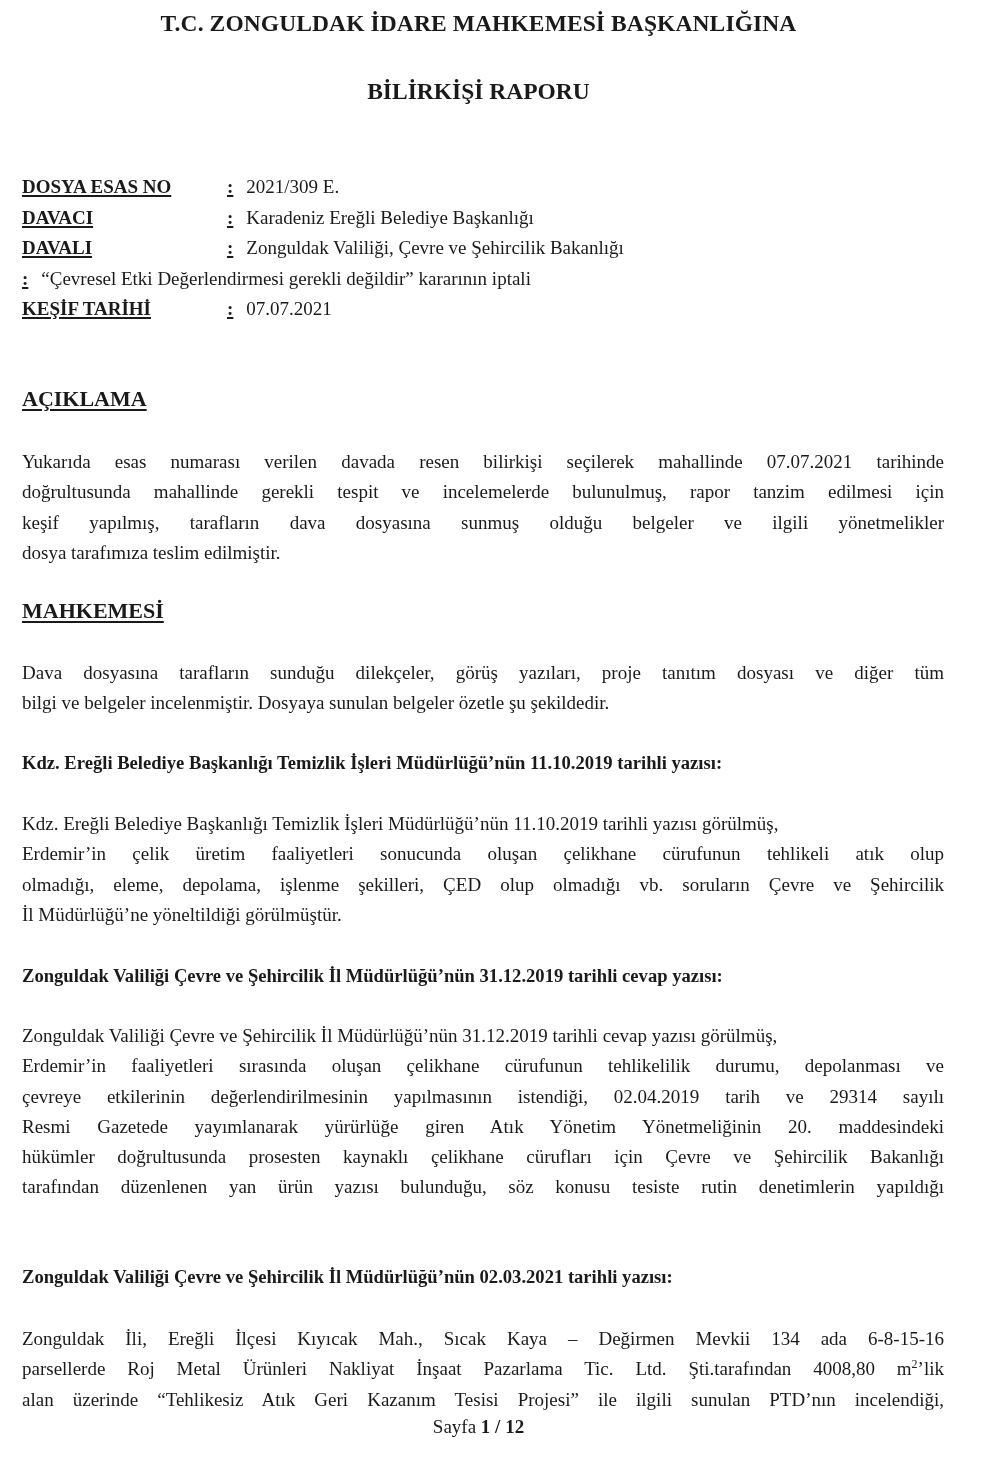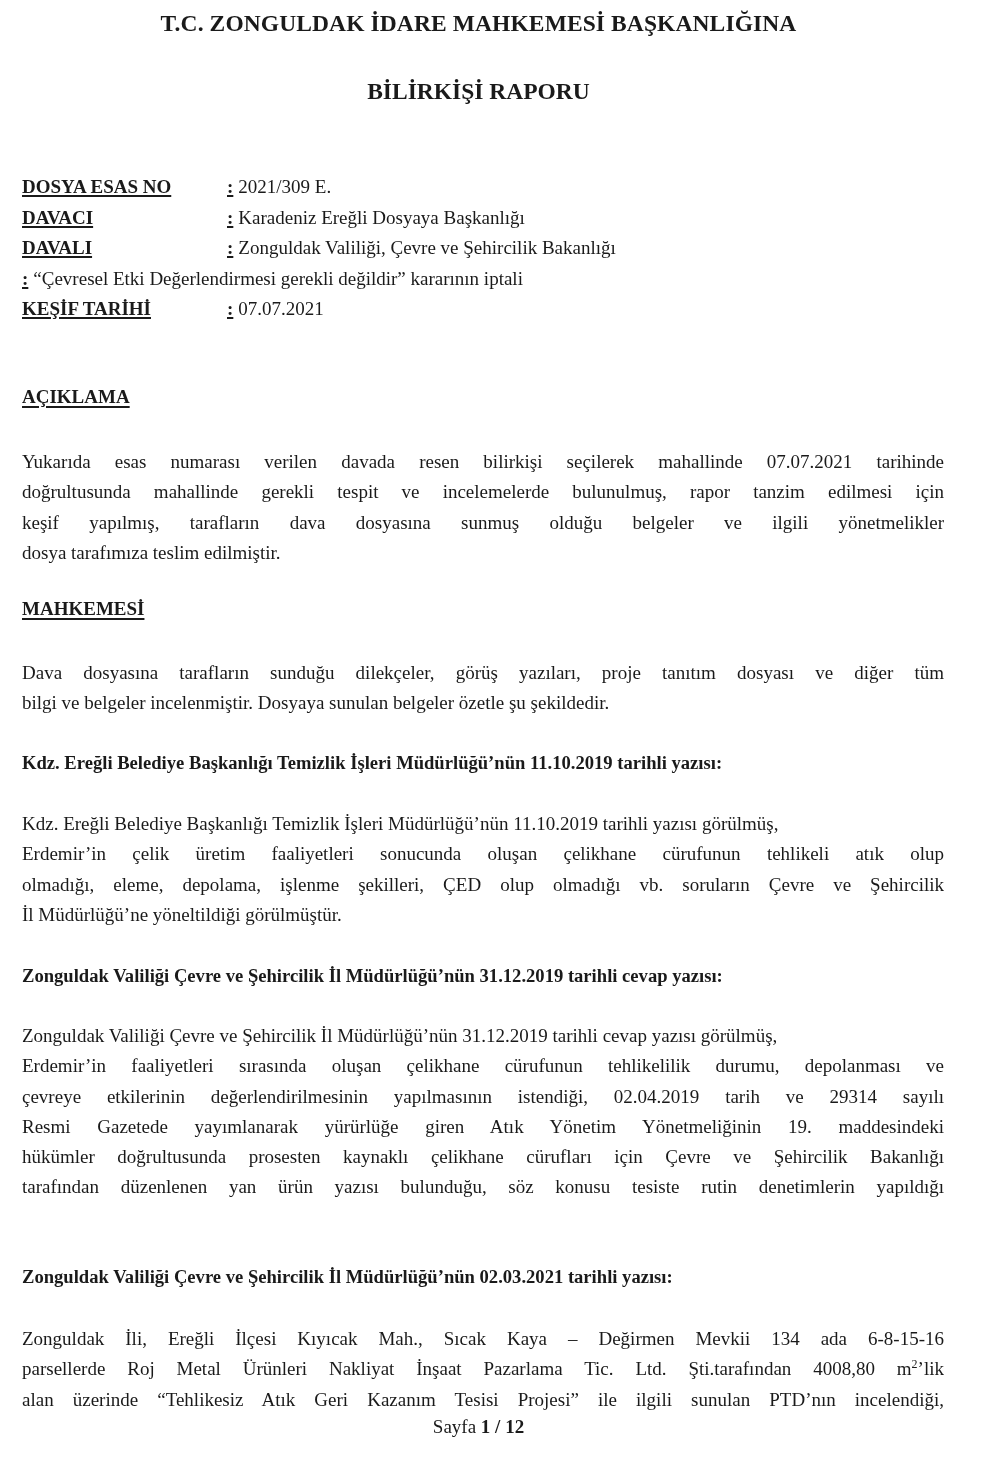--- a/index.html
+++ b/index.html
@@ -19,23 +19,23 @@
     text-align: center; font-weight: bold; font-size: 23.5px;
     margin-left: -22px;
   }
   .meta { position: absolute; top: 173px; left: 0; font-size: 19px; }
   .meta-row { height: 30.5px; line-height: 28px; white-space: nowrap; display: flex; }
   .meta-label {
     display: inline-block; width: 205px; font-weight: bold; text-decoration: underline;
     text-decoration-thickness: 2px; text-underline-offset: 2px;
   }
   .meta-colon { font-weight: bold; text-decoration: underline; text-decoration-thickness: 2px; text-underline-offset: 2px; margin-right: 5px; }
-  .meta-value { display: inline-block; }
+  .meta-value { display: inline-block; margin-left: 8px; }
   .section-heading {
-    position: absolute; left: 0; font-weight: bold; font-size: 19px;
+    position: absolute; left: 0; font-weight: bold; font-size: 22px;
     text-decoration: underline; text-decoration-thickness: 2px; text-underline-offset: 3px;
   }
   .subheading {
     position: absolute; left: 0; font-weight: bold; font-size: 18.6px; white-space: nowrap;
   }
   .para {
     position: absolute; left: 0; width: 922px;
     font-size: 19px; line-height: 30.3px; text-align: justify;
   }
   .para span.line { display: block; text-align: justify; text-align-last: justify; white-space: nowrap; }
@@ -57,21 +57,21 @@
 
   <div class="meta">
     <div class="meta-row">
       <span class="meta-label">DOSYA ESAS NO</span>
       <span class="meta-colon">:</span>
       <span class="meta-value">2021/309 E.</span>
     </div>
     <div class="meta-row">
       <span class="meta-label">DAVACI</span>
       <span class="meta-colon">:</span>
-      <span class="meta-value">Karadeniz Ereğli Dosyaya Başkanlığı</span>
+      <span class="meta-value">Karadeniz Ereğli Belediye Başkanlığı</span>
     </div>
     <div class="meta-row">
       <span class="meta-label">DAVALI</span>
       <span class="meta-colon">:</span>
       <span class="meta-value">Zonguldak Valiliği, Çevre ve Şehircilik Bakanlığı</span>
     </div>
     <div class="meta-row">
       <span class="meta-colon">:</span>
       <span class="meta-value">“Çevresel Etki Değerlendirmesi gerekli değildir” kararının iptali</span>
     </div>
@@ -102,21 +102,21 @@
     <span class="line">Erdemir’in çelik üretim faaliyetleri sonucunda oluşan çelikhane cürufunun tehlikeli atık olup</span>
     <span class="line">olmadığı, eleme, depolama, işlenme şekilleri, ÇED olup olmadığı vb. soruların Çevre ve Şehircilik</span>
     <span class="line last">İl Müdürlüğü’ne yöneltildiği görülmüştür.</span>
   </div>
 
   <div class="subheading" style="top:965px;">Zonguldak Valiliği Çevre ve Şehircilik İl Müdürlüğü’nün 31.12.2019 tarihli cevap yazısı:</div>
   <div class="para" style="top:1021px;">
     <span class="line last">Zonguldak Valiliği Çevre ve Şehircilik İl Müdürlüğü’nün 31.12.2019 tarihli cevap yazısı görülmüş,</span>
     <span class="line">Erdemir’in faaliyetleri sırasında oluşan çelikhane cürufunun tehlikelilik durumu, depolanması ve</span>
     <span class="line">çevreye etkilerinin değerlendirilmesinin yapılmasının istendiği, 02.04.2019 tarih ve 29314 sayılı</span>
-    <span class="line">Resmi Gazetede yayımlanarak yürürlüğe giren Atık Yönetim Yönetmeliğinin 19. maddesindeki</span>
+    <span class="line">Resmi Gazetede yayımlanarak yürürlüğe giren Atık Yönetim Yönetmeliğinin 20. maddesindeki</span>
     <span class="line">hükümler doğrultusunda prosesten kaynaklı çelikhane cürufları için Çevre ve Şehircilik Bakanlığı</span>
     <span class="line">tarafından düzenlenen yan ürün yazısı bulunduğu, söz konusu tesiste rutin denetimlerin yapıldığı</span>
   </div>
 
   <div class="subheading" style="top:1266px;">Zonguldak Valiliği Çevre ve Şehircilik İl Müdürlüğü’nün 02.03.2021 tarihli yazısı:</div>
   <div class="para" style="top:1324px;">
     <span class="line">Zonguldak İli, Ereğli İlçesi Kıyıcak Mah., Sıcak Kaya – Değirmen Mevkii 134 ada 6-8-15-16</span>
     <span class="line"><span>parsellerde Roj Metal Ürünleri Nakliyat İnşaat Pazarlama Tic. Ltd. Şti.tarafından 4008,80 m</span><sup>2</sup><span>’lik</span></span>
     <span class="line">alan üzerinde “Tehlikesiz Atık Geri Kazanım Tesisi Projesi” ile ilgili sunulan PTD’nın incelendiği,</span>
   </div>

